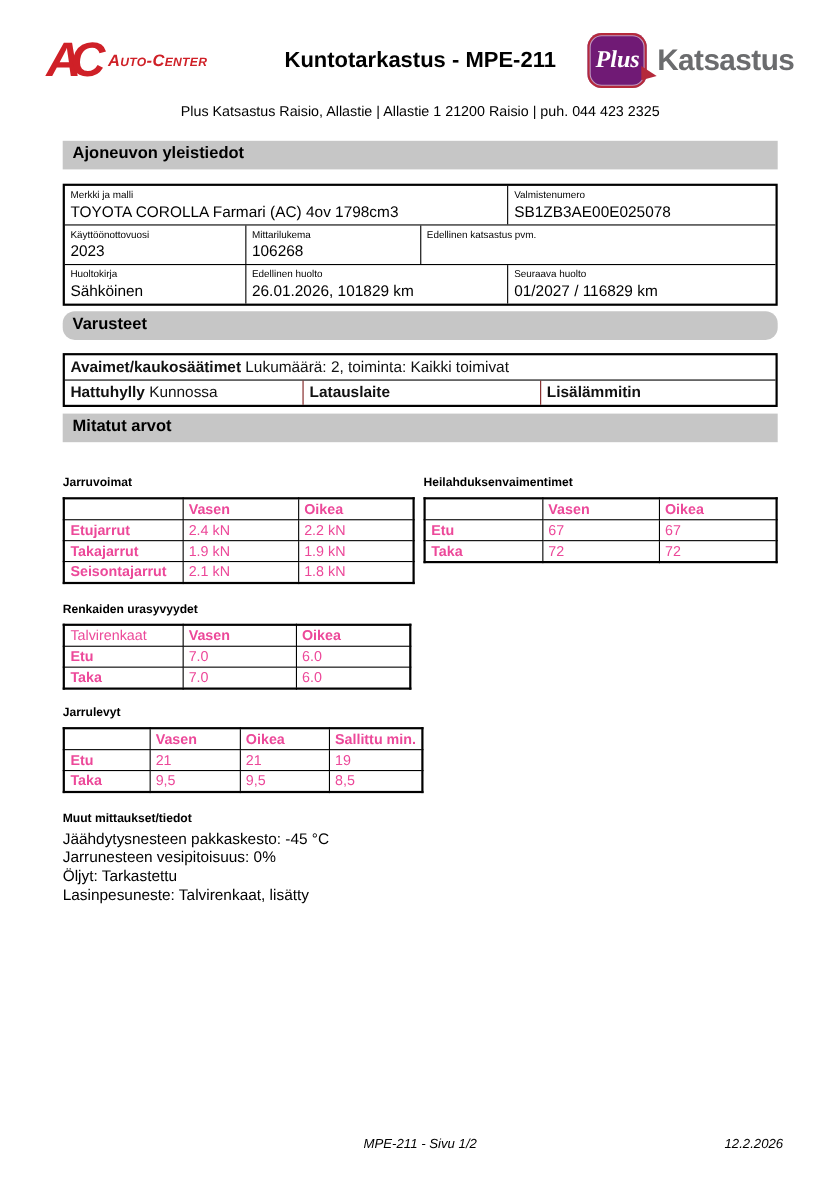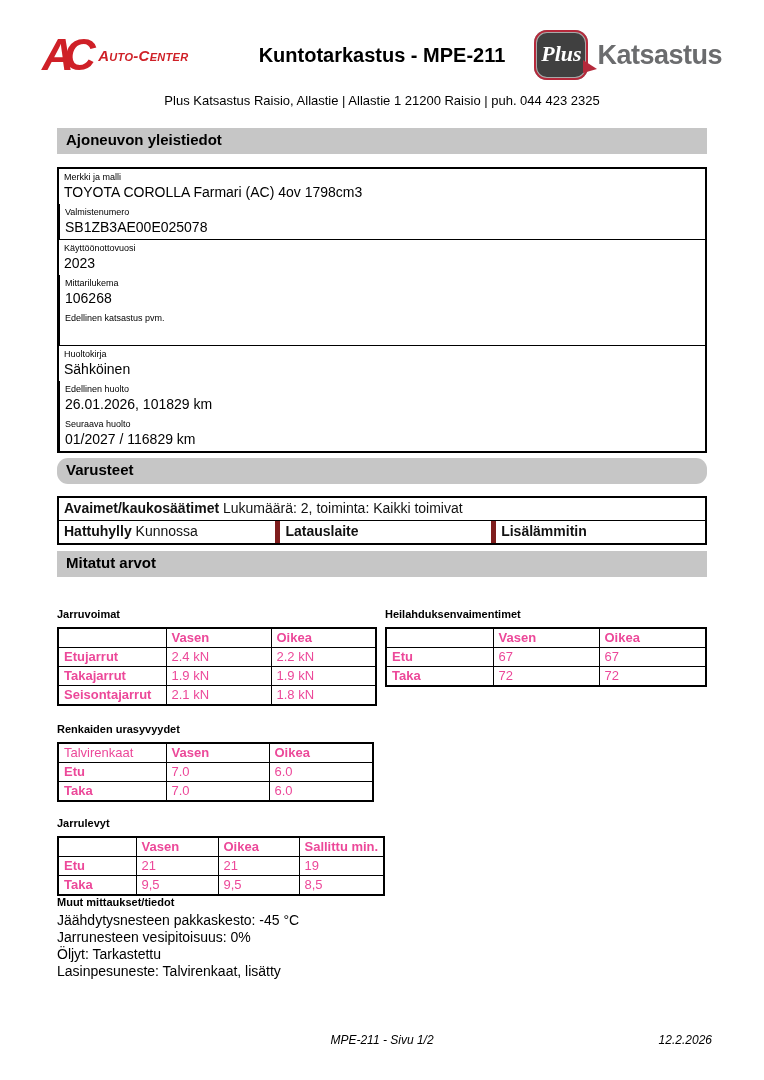--- a/index.html
+++ b/index.html
@@ -22,21 +22,21 @@
     font-size:44px; font-weight:bold; font-style:italic; color:#cf2027;
     letter-spacing:-0.22em; line-height:44px; padding-right:10px;
   }
   .ac-text {
     font-size:15px; font-weight:bold; font-style:italic; color:#cf2027;
     font-variant:small-caps; letter-spacing:0.02em; margin-left:2px;
   }
 
   .logo-plus { display:flex; align-items:center; }
   .plus-badge {
-    position:relative; width:54px; height:50px; background:#404040;
+    position:relative; width:54px; height:50px; background:#701a75;
     border-radius:13px; display:flex; align-items:center; justify-content:center;
     box-shadow: inset 0 0 0 2px #b5293b, inset 0 0 0 3px rgba(255,255,255,.55);
   }
   .plus-badge-text {
     color:#fff; font-family:"Liberation Serif", serif; font-style:italic;
     font-weight:bold; font-size:22px; padding-bottom:2px;
   }
   .plus-tail {
     position:absolute; right:-9px; bottom:7px; width:0; height:0;
     border-top:9px solid transparent; border-bottom:4px solid transparent;
@@ -50,49 +50,49 @@
   .section-bar {
     background:#c6c6c6; color:#000; font-size:15px; font-weight:bold;
     padding:3px 9px 5px; line-height:18px;
   }
   .bar-general { margin-top:20px; }
   .bar-equipment { margin-top:5px;border-radius:11px; }
   .bar-measured { margin-top:6px; }
 
   
   .gtable { border:2px solid #000; margin-top:13px; }
-  .grow { display:flex;flex-direction:column; }
+  .grow { display:flex; }
   .grow + .grow { border-top:1px solid #000; }
   .gcell { padding:3px 5px 2px; }
   .gcell + .gcell { border-left:1px solid #000; }
   .glabel { font-size:9px; line-height:11px; color:#000; }
   .gvalue { font-size:14px; line-height:19px; min-height:19px; color:#000; }
 
   
   .vtable { border:2px solid #000; margin-top:12px; font-size:14px; }
   .vrow { display:flex; }
   .vrow + .vrow { border-top:1px solid #000; }
   .vcell { padding:2px 5px 3px; line-height:17px; }
-  .vcell + .vcell { border-left:5px solid #7f1d1d; }
+  .vcell + .vcell { border-left:1px solid #7f1d1d; }
   .vname { font-weight:bold; }
 
   
   .caption { font-size:11px; font-weight:bold; color:#000; }
   .mrow2 { display:flex; justify-content:space-between; margin-top:31px; }
   .mcol .caption { margin-bottom:7px; }
   table.mtable { border-collapse:collapse; table-layout:fixed; border:2px solid #000; }
   .mtable td { border:1px solid #000; font-size:13px; padding:1px 5px 2px; height:19px;
                vertical-align:middle; white-space:nowrap; overflow:hidden; color:#ec4899; }
   .mtable .hd { font-weight:bold; }
   .mtable .hd-plain { font-weight:normal; }
   .mtable .rl { font-weight:bold; }
 
   .cap-treads { margin-top:17px; margin-bottom:7px; }
   .cap-discs { margin-top:15px; margin-bottom:7px; }
-  .cap-other { }
+  .cap-other { margin-top:17px; }
   .other-lines { margin-top:4px; font-size:14px; line-height:17px; color:#000; }
 
   
   .footer { position:absolute; left:0; right:0; top:1033px; font-size:12px; font-style:italic; color:#000; }
   .footer-page { text-align:center; }
   .footer-date { position:absolute; right:52px; top:0; }
 </style>
 </head>
 <body>
 

